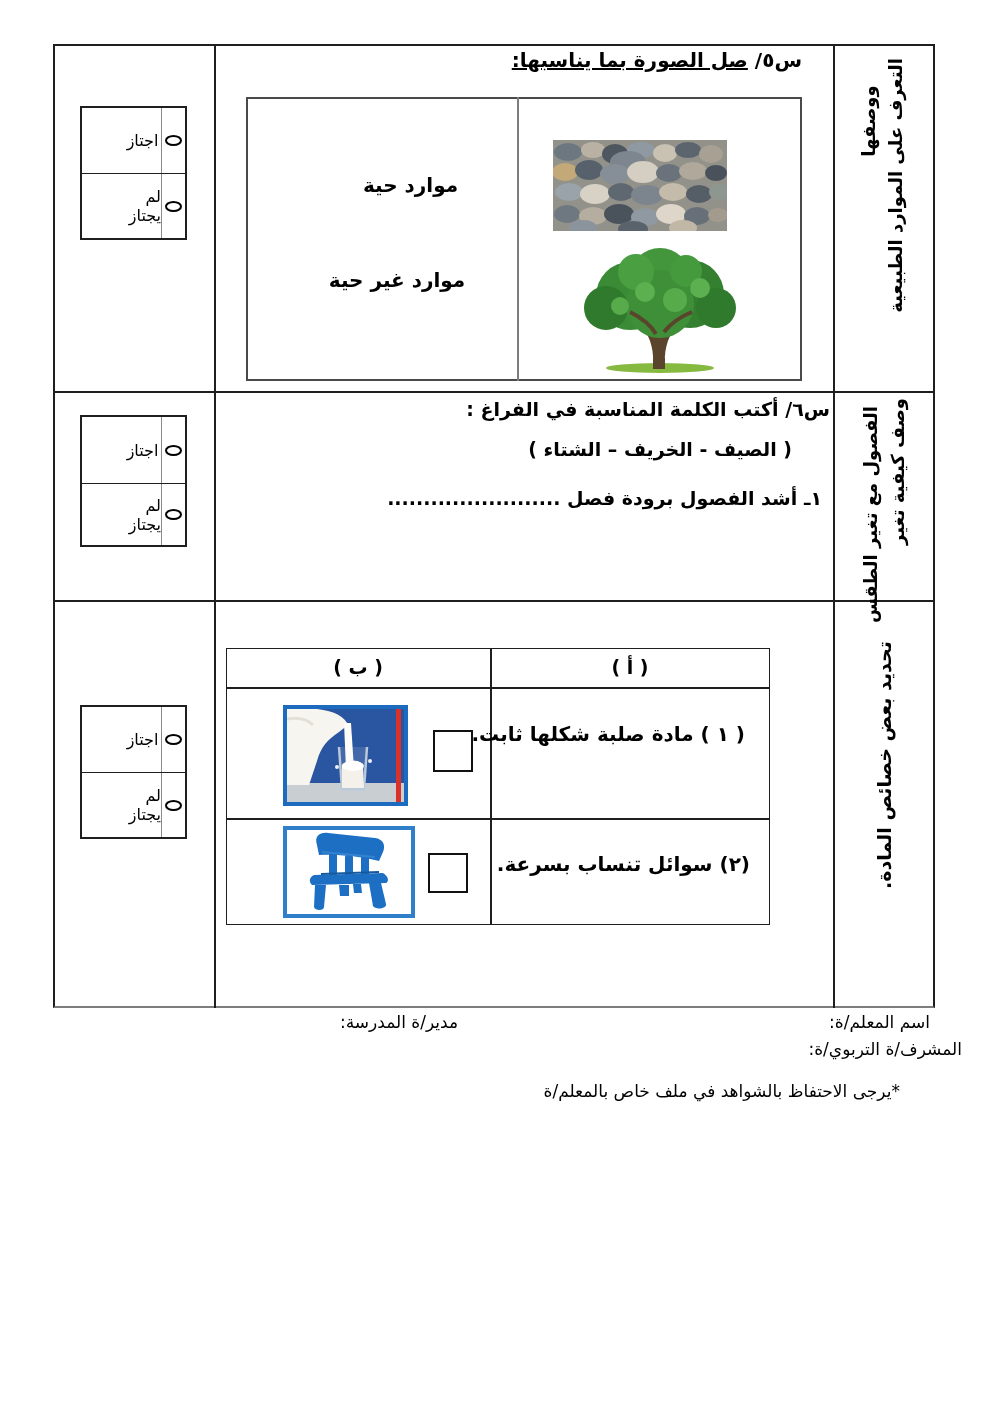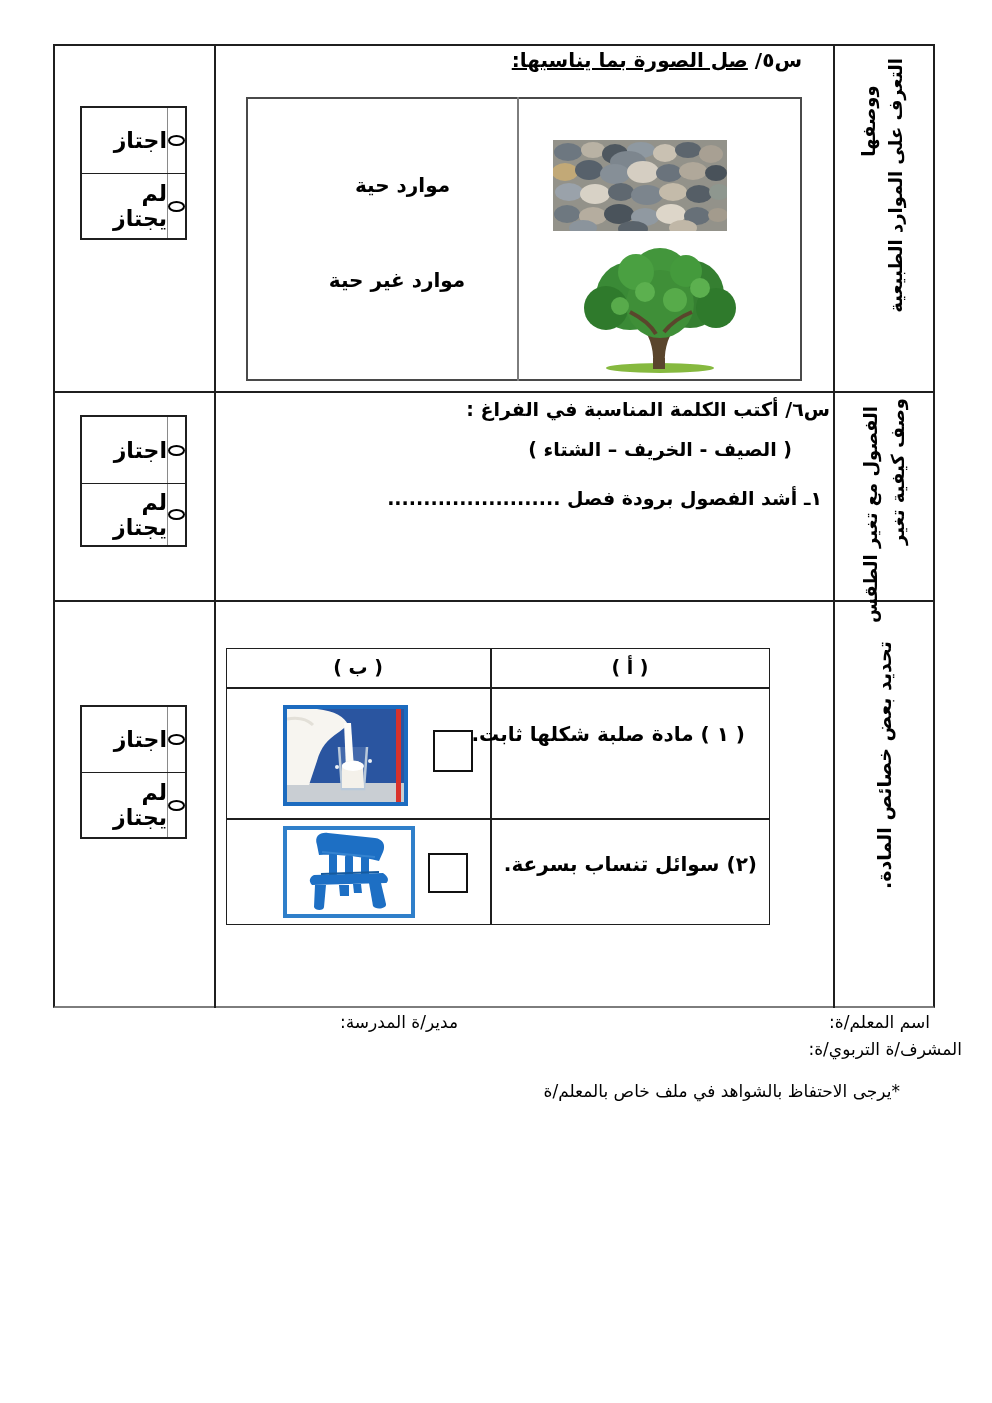--- a/index.html
+++ b/index.html
@@ -14,21 +14,21 @@
   .gline { position:absolute; background:#7d7d7d; }
   
   .rubric {
     position:absolute; left:80px; width:107px; border:2px solid #1f1f1f;
     background:#fff;
   }
   .rubric-row { display:flex; flex-direction:row; height:65px; }
   .rubric-row + .rubric-row { border-top:1.5px solid #1f1f1f; }
   .oval-cell { width:24px; border-left:1px solid #8a8a8a; display:flex; align-items:center; justify-content:center; order:-1; }
   .oval { width:17px; height:11px; border:2px solid #000; border-radius:50%; background:#fff; }
-  .rubric-label-cell { flex:1; display:flex; align-items:center; justify-content:center; font-weight:bold; font-size:22px;padding-left:42px; }
+  .rubric-label-cell { flex:1; display:flex; align-items:center; justify-content:center; font-weight:normal; font-size:16px;padding-left:42px; }
   
   .vline-label {
     position:absolute; transform:rotate(-90deg); transform-origin:center;
     white-space:nowrap; text-align:center; font-weight:bold; font-size:18px;
     height:26px; line-height:26px;
   }
   .qtitle { position:absolute; font-weight:bold; font-size:20px; white-space:nowrap;text-align:right; }
   .u { text-decoration:underline; }
   .match-label { position:absolute; font-weight:bold; font-size:20px; text-align:center; }
   .cell-header { position:absolute; font-weight:bold; font-size:19px; text-align:center; }
@@ -99,21 +99,21 @@
           <span class="oval"></span>
         </div>
     </div>
   </div>
 
   <div class="qtitle" style="top:48px; right:190px;"><span>س٥/</span> <span class="u">صل الصورة بما يناسبها:</span></div>
 
   <div class="abs" style="left:246px; top:97px; width:556px; height:284px; border:2px solid #4a4a4a;"></div>
   <div class="gline" style="left:517px; top:97px; width:2px; height:284px;"></div>
 
-  <div class="match-label" style="left:244px; top:173px; width:269px;padding-left:48px;">موارد حية</div>
+  <div class="match-label" style="left:252px; top:173px; width:269px;padding-left:48px;">موارد حية</div>
   <div class="match-label" style="left:248px; top:268px; width:298px;">موارد غير حية</div>
 
   <div class="abs" style="left:553px; top:140px; width:174px; height:91px;">
     <svg width="174" height="91" viewBox="0 0 174 91" xmlns="http://www.w3.org/2000/svg">
       <rect width="174" height="91" fill="#93928a"></rect>
       <ellipse cx="15" cy="12" rx="14" ry="9" fill="#6d7780"></ellipse>
         <ellipse cx="40" cy="10" rx="12" ry="8" fill="#b9b2a4"></ellipse>
       <ellipse cx="62" cy="14" rx="13" ry="10" fill="#4e575f"></ellipse>
         <ellipse cx="88" cy="10" rx="14" ry="8" fill="#8f99a1"></ellipse>
       <ellipse cx="112" cy="13" rx="12" ry="9" fill="#c9c1b2"></ellipse>
@@ -194,21 +194,21 @@
       <path d="M0,10 C10,8 20,10 26,16" stroke="#e3e0d8" stroke-width="3" fill="none"></path>
       <path d="M57,14 L64,14 L67,60 L59,60 Z" fill="#fdfcf8"></path>
       <path d="M52,38 L55,80 L77,80 L80,38" stroke="#b9c9da" stroke-width="2.5" fill="rgba(255,255,255,0.12)"></path>
       <path d="M55,56 C60,50 72,50 76,56 L77,79 L55,79 Z" fill="#f4f1ea"></path>
       <ellipse cx="66" cy="57" rx="11" ry="5" fill="#ffffff"></ellipse>
       <circle cx="50" cy="58" r="2" fill="#eef2f6"></circle>
         <circle cx="83" cy="52" r="2" fill="#eef2f6"></circle>
     </svg>
   </div>
 
-  <div class="stmt" style="top:852px; right:235px;text-align:center;">(٢) سوائل تنساب بسرعة.</div>
+  <div class="stmt" style="top:852px; right:242px;text-align:center;">(٢) سوائل تنساب بسرعة.</div>
   <div class="answer-box" style="left:428px; top:853px; width:40px; height:40px;"></div>
   <div class="photo-frame" style="left:283px; top:826px; width:132px; height:92px; border:4px solid #2f7fca;">
     <svg width="124" height="84" viewBox="0 0 124 84" xmlns="http://www.w3.org/2000/svg">
       <rect width="124" height="84" fill="#ffffff"></rect>
       <g fill="#1d6fc4">
         <path d="M30,15 C27,6 33,2 41,3 L88,8 C96,9 99,15 96,22 L92,31 C72,26 50,24 32,25 Z"></path>
         <rect x="42" y="23" width="8" height="23" rx="2"></rect>
         <rect x="58" y="25" width="8" height="22" rx="2"></rect>
         <rect x="74" y="26" width="8" height="21" rx="2"></rect>
         <path d="M27,45 L96,43 C102,47 102,51 99,53 L25,55 C21,51 23,47 27,45 Z"></path>

